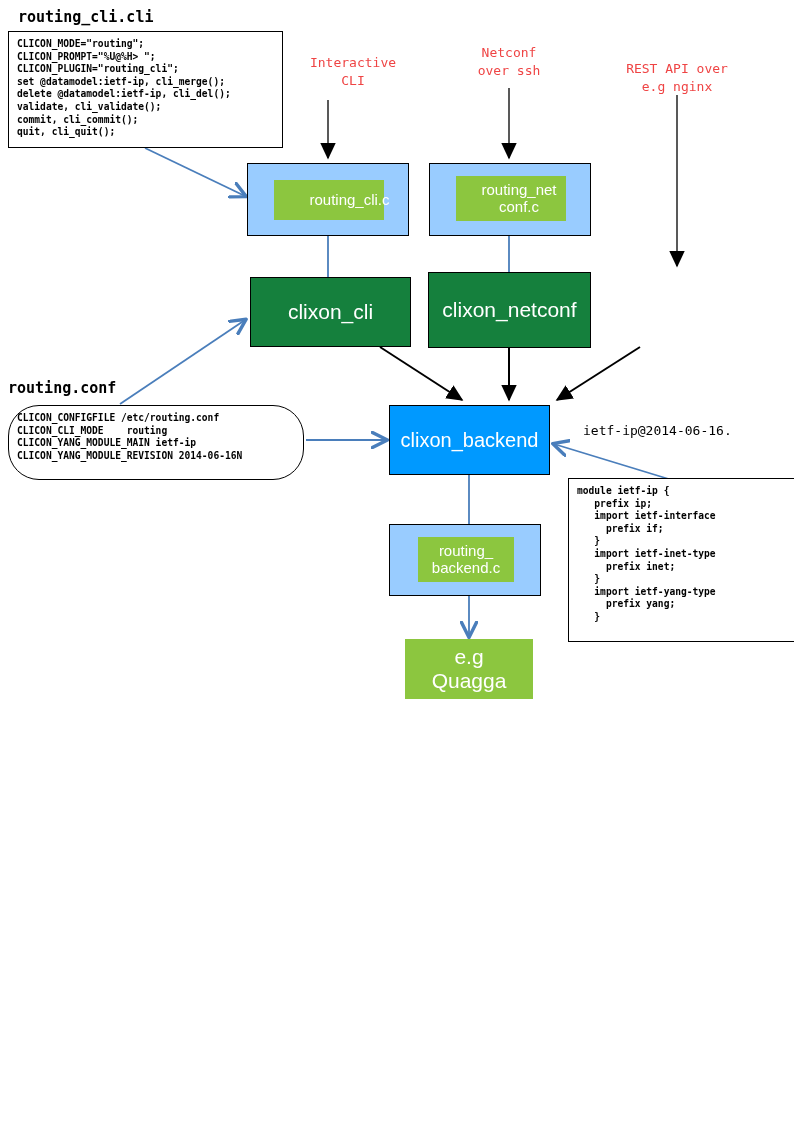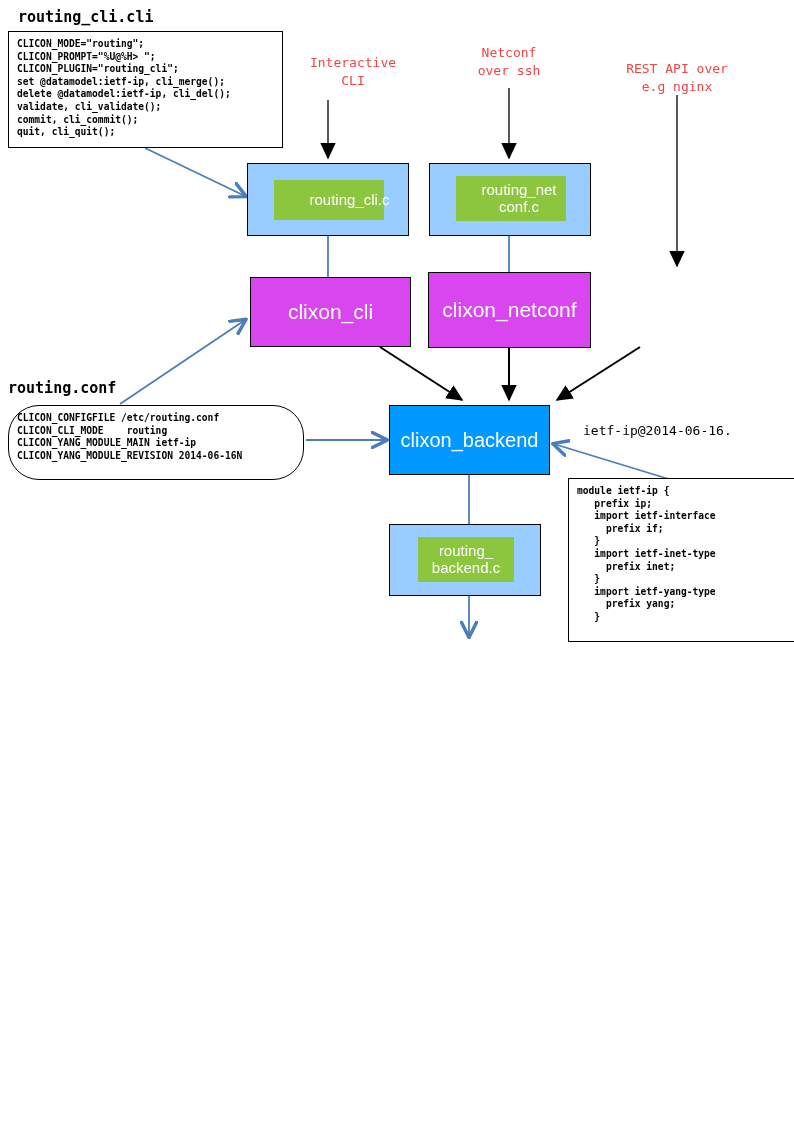--- a/index.html
+++ b/index.html
@@ -85,21 +85,21 @@
   }
   .node.outer {
     background: #99ccff;
     border: 1.5px solid #000000;
   }
   .node.plugin {
     background: #8cc63f;
     font-size: 15px;
   }
   .node.proc {
-    background: #d946ef;
+    background: #15803d;
     border: 1.5px solid #000000;
     font-size: 21px;
     text-align: center;
   }
   .node.ext {
     background: #8cc63f;
     font-size: 21px;
   }
   .node.backend {
     background: #0099ff;
@@ -231,14 +231,16 @@
     <div class="line">   import ietf-yang-type</div>
     <div class="line">     prefix yang;</div>
     <div class="line">   }</div>
   </div>
 
   <div class="node outer" style="left:389px; top:524px; width:152px; height:72px;">
     <div class="node plugin" style="position:absolute; left:28px; top:12px; width:96px; height:45px; white-space:pre-line;">routing_
 backend.c</div>
   </div>
 
+  <div class="node ext" style="left:405px; top:639px; width:128px; height:60px; white-space:pre-line;">e.g
+Quagga</div>
 
 </div>
 
 </body></html>

